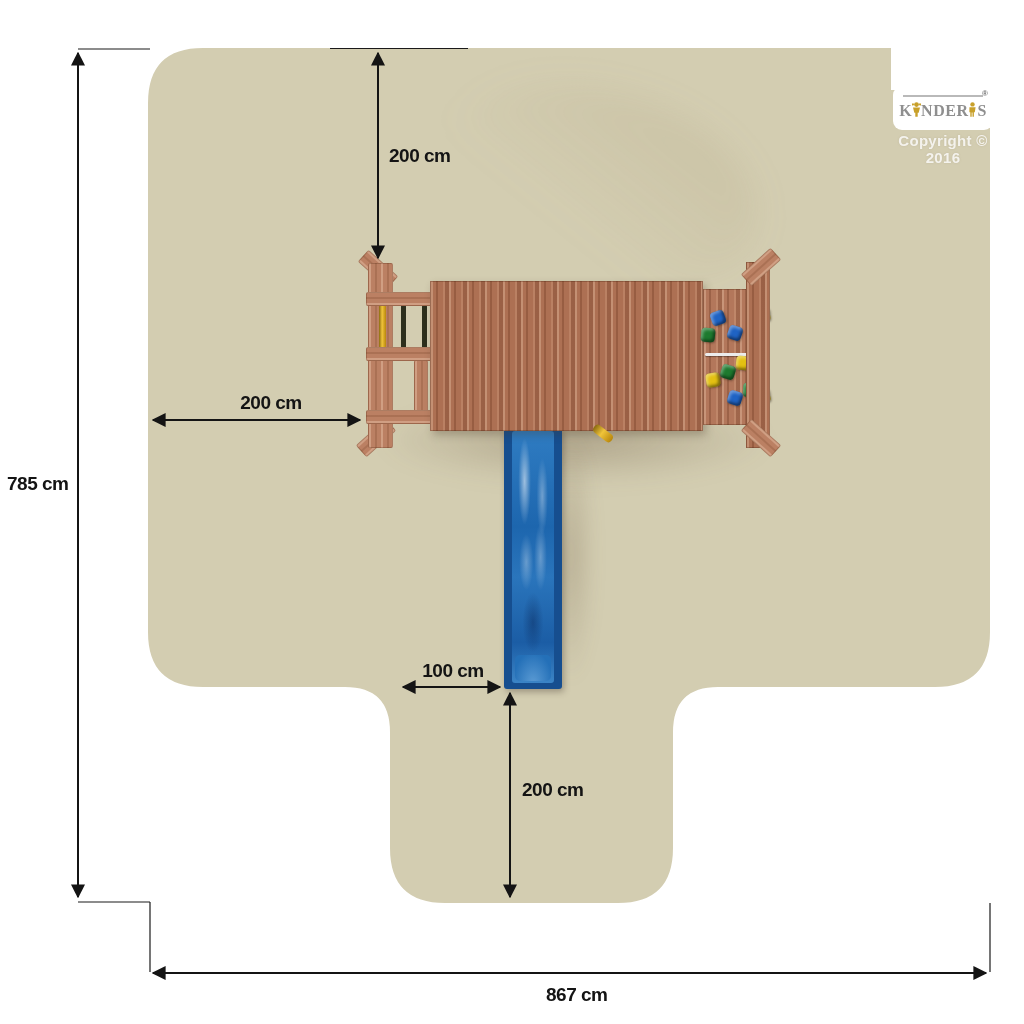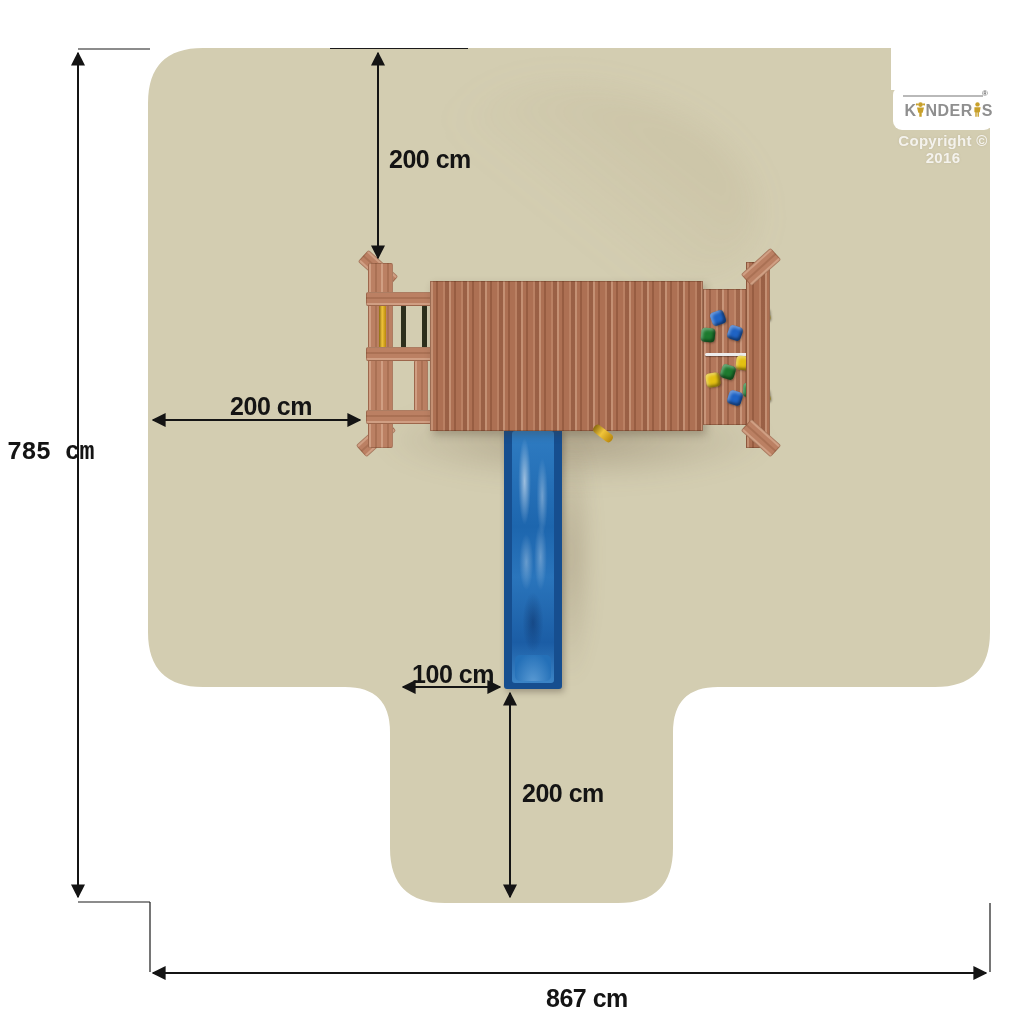--- a/index.html
+++ b/index.html
@@ -48,28 +48,28 @@
   
   .hold{position:absolute;width:14px;height:14px;border-radius:4px;
         box-shadow:inset -2px -2px 3px rgba(0,0,0,.45),inset 2px 2px 3px rgba(255,255,255,.35),1px 1px 2px rgba(40,30,20,.4);}
 
   
   .pole-gold{background:linear-gradient(90deg,#8a6a10,#f0c43a 45%,#b8860b);border-radius:3px;}
   .pole-dark{background:#2d2f1d;border-radius:3px;}
 
   
   .dims{position:absolute;left:0;top:0;width:1024px;height:1024px;pointer-events:none;}
-  .dim-label{position:absolute;color:#141414;font-weight:bold;font-size:25px;letter-spacing:-0.5px;white-space:nowrap;}
+  .dim-label{position:absolute;color:#141414;font-weight:bold;font-size:19px;letter-spacing:-0.5px;white-space:nowrap;}
 
   
   .logo-cut{left:891px;top:38px;width:140px;height:52px;background:#fff;}
   .logo-box{left:893px;top:86px;width:100px;height:44px;background:#fff;border-radius:9px;}
   .logo-rule{position:absolute;left:10px;right:10px;top:9px;height:2px;background:#b9b9b9;}
-  .logo-text{position:absolute;left:0;right:0;top:14px;text-align:right;color:#8f8f8f;
-             font-weight:bold;font-size:16px;letter-spacing:0.5px;line-height:22px;}
+  .logo-text{position:absolute;left:0;right:0;top:14px;text-align:center;color:#8f8f8f;
+             font-weight:bold;font-size:16px;letter-spacing:0.5px;line-height:22px;font-family:Liberation Serif, serif;}
   .logo-reg{position:absolute;right:5px;top:3px;font-size:8px;color:#6f6f6f;font-weight:bold;}
   .logo-fig{display:inline-block;vertical-align:-2px;}
   .copyright{left:890px;top:132px;width:106px;text-align:center;color:rgba(255,255,255,.8);
              font-size:15px;font-weight:bold;letter-spacing:.3px;text-shadow:0 0 2px rgba(160,150,120,.35);}
 </style>
 </head>
 <body>
 
 <div class="canvas">
 
@@ -147,21 +147,21 @@
       <line x1="78" y1="902" x2="150" y2="902"></line>
       <line x1="150" y1="902" x2="150" y2="972"></line>
       <line x1="990" y1="903" x2="990" y2="972"></line>
     </g>
   </svg>
 
   <div class="dim-label" style="left:389px;top:145px;">200 cm</div>
   <div class="dim-label" style="left:226px;top:392px;width:90px;text-align:center;">200 cm</div>
   <div class="dim-label" style="left:408px;top:660px;width:90px;text-align:center;">100 cm</div>
   <div class="dim-label" style="left:522px;top:779px;">200 cm</div>
-  <div class="dim-label" style="left:7px;top:438px;font-family:Liberation Mono, monospace;">785 cm</div>
+  <div class="dim-label" style="left:7px;top:473px;">785 cm</div>
   <div class="dim-label" style="left:546px;top:984px;">867 cm</div>
 
   <div class="abs logo-cut"></div>
   <div class="abs logo-box">
     <div class="logo-rule"></div>
     <div class="logo-reg">®</div>
     <div class="logo-text">
       <span>K</span><span class="logo-fig"><svg width="9" height="16" viewBox="0 0 9 16" fill="#c8a02a">
             <circle cx="4.5" cy="2.6" r="2.4"></circle>
             <circle cx="0.9" cy="2.4" r="1.1"></circle>

